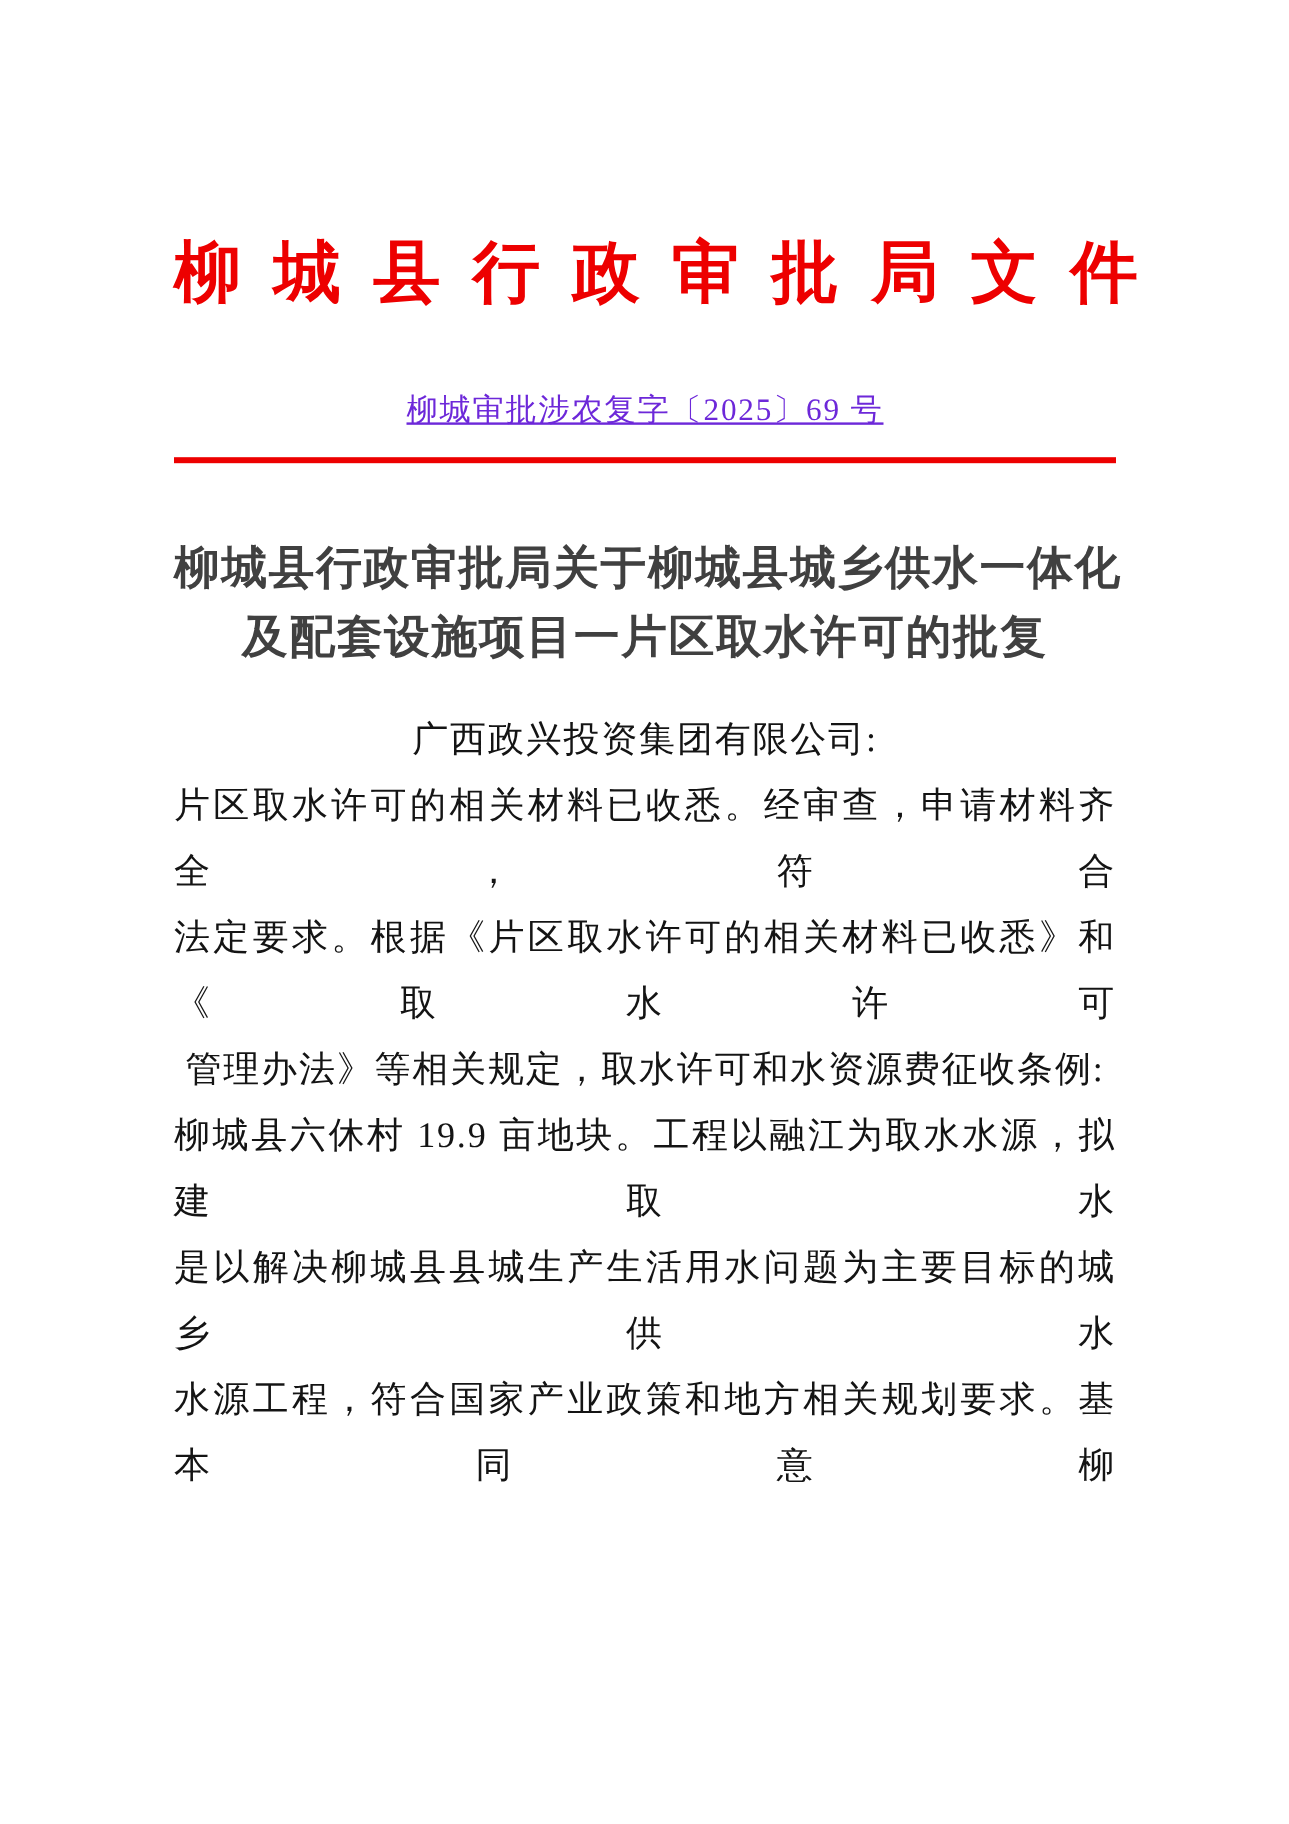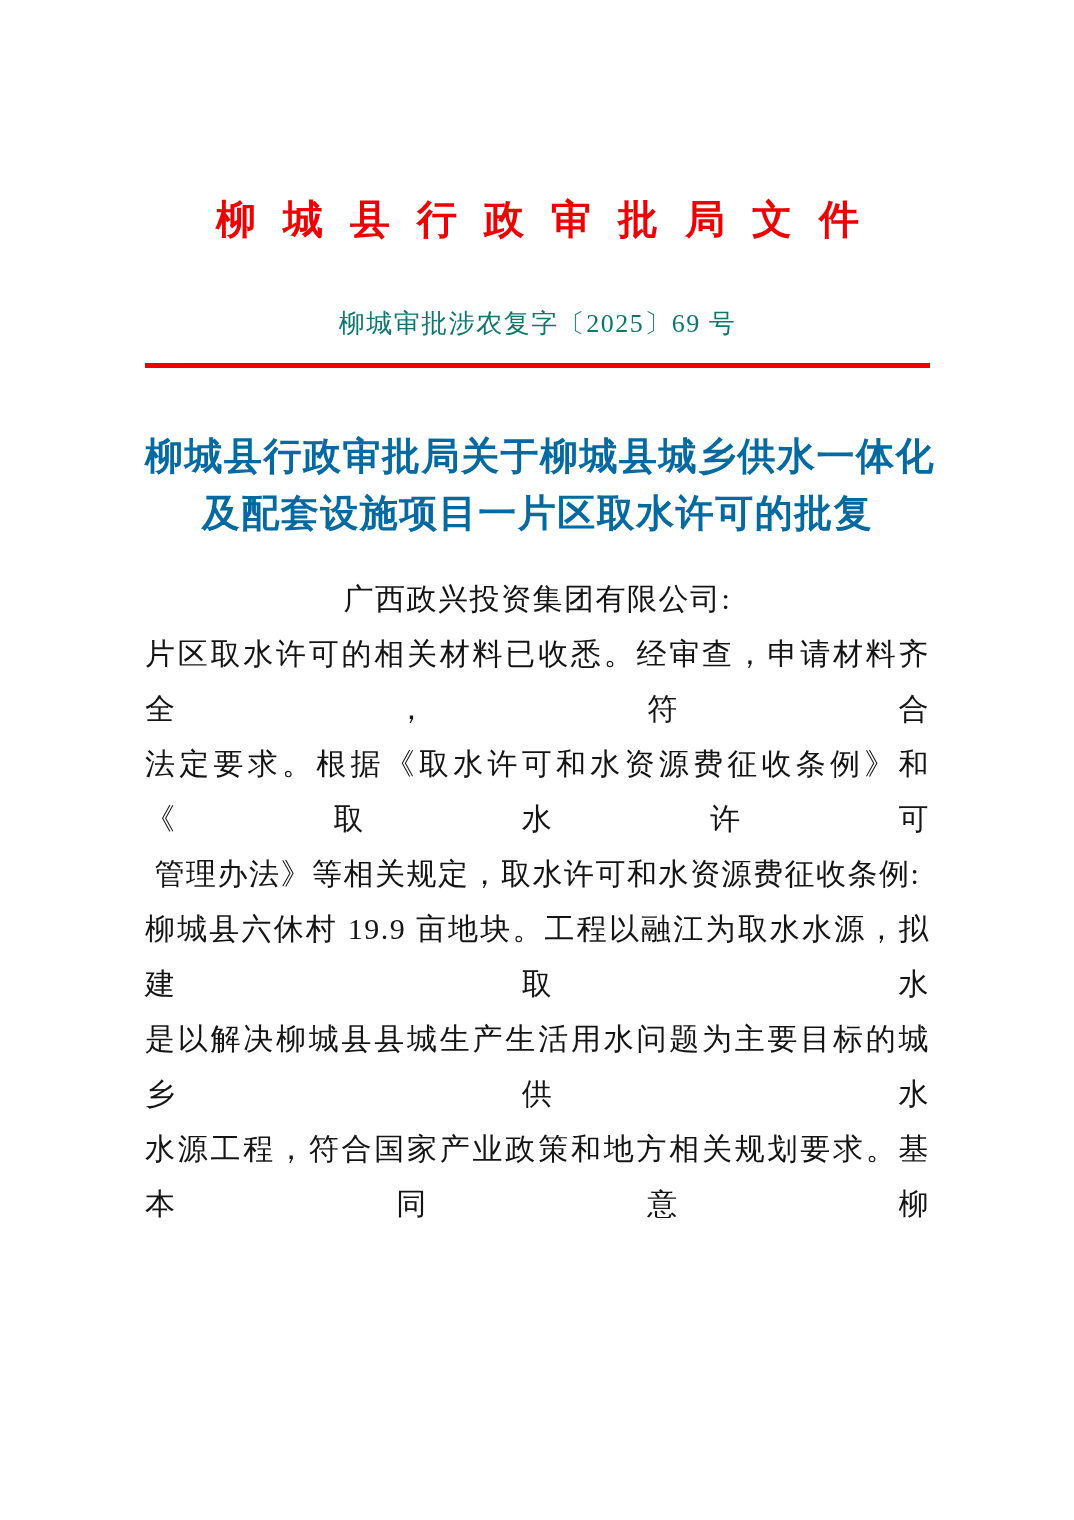--- a/index.html
+++ b/index.html
@@ -13,52 +13,53 @@
     min-height: 1520px;
     margin: 0 auto;
     background: #ffffff;
     box-sizing: border-box;
     padding: 198px 144px 40px 145px;
     font-family: "Liberation Serif", "DejaVu Serif", serif;
     color: #000000;
     overflow: hidden;
   }
   .agency-header {
-    font-size: 40px;
+    font-size: 56px;
     line-height: 1.1;
     font-weight: bold;
     color: #ed0000;
     text-align: center;
     white-space: nowrap;
     letter-spacing: 27px;
     margin: 0 -27px 0 0;
   }
   .doc-number {
     margin-top: 66px;
     font-size: 26px;
     line-height: 1.2;
     text-align: center;
     letter-spacing: 1.5px;
-    color: #0f766e;
+    color: #6d28d9;
     white-space: nowrap;
+    text-decoration: underline;
   }
   .red-rule {
     margin-top: 24px;
     height: 5px;
     width: 100%;
     background: #ed0000;
   }
   .doc-title {
     margin-top: 60px;
     text-align: center;
     font-weight: bold;
     font-size: 38px;
     line-height: 57px;
     letter-spacing: 1.5px;
-    color: #0369a1;
+    color: #404040;
   }
   .doc-title .title-line {
     white-space: nowrap;
   }
   .doc-body {
     margin-top: 29px;
     font-size: 30px;
     line-height: 55px;
     color: #141414;
   }
@@ -87,21 +88,21 @@
   <div class="red-rule"></div>
 
   <div class="doc-title">
     <div class="title-line">柳城县行政审批局关于柳城县城乡供水一体化</div>
     <div class="title-line">及配套设施项目一片区取水许可的批复</div>
   </div>
 
   <div class="doc-body">
     <div class="line">广西政兴投资集团有限公司:</div>
     <div class="line just">片区取水许可的相关材料已收悉。经审查，申请材料齐全，符合</div>
-    <div class="line just">法定要求。根据《取水许可和水资源费征收条例》和《取水许可</div>
+    <div class="line just">法定要求。根据《片区取水许可的相关材料已收悉》和《取水许可</div>
     <div class="line">管理办法》等相关规定，取水许可和水资源费征收条例:</div>
     <div class="line just">柳城县六休村 19.9 亩地块。工程以融江为取水水源，拟建取水</div>
     <div class="line just">是以解决柳城县县城生产生活用水问题为主要目标的城乡供水</div>
     <div class="line just">水源工程，符合国家产业政策和地方相关规划要求。基本同意柳</div>
 
   </div>
 
 </div>
 
 </body></html>

